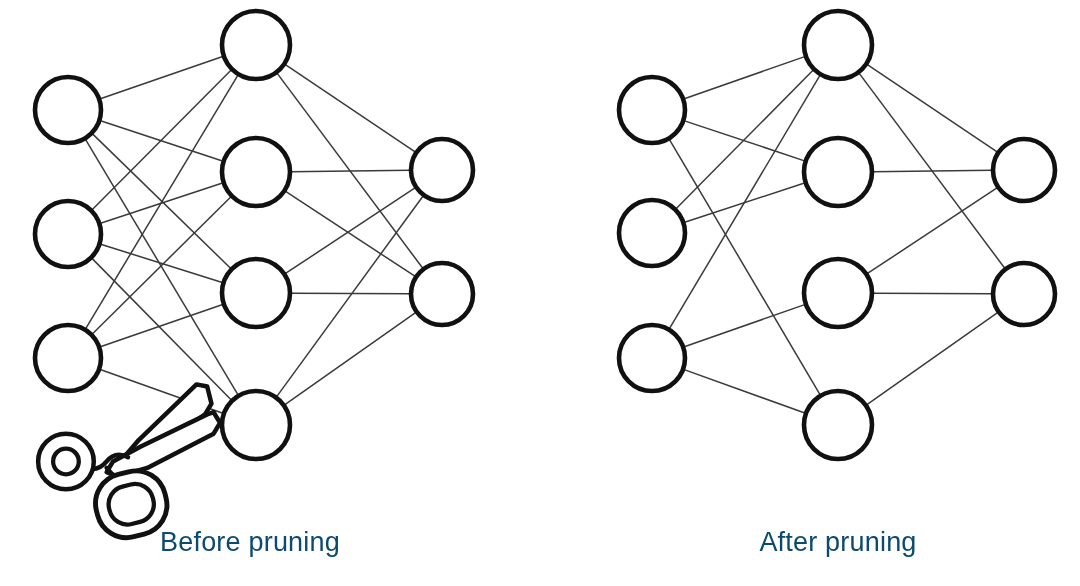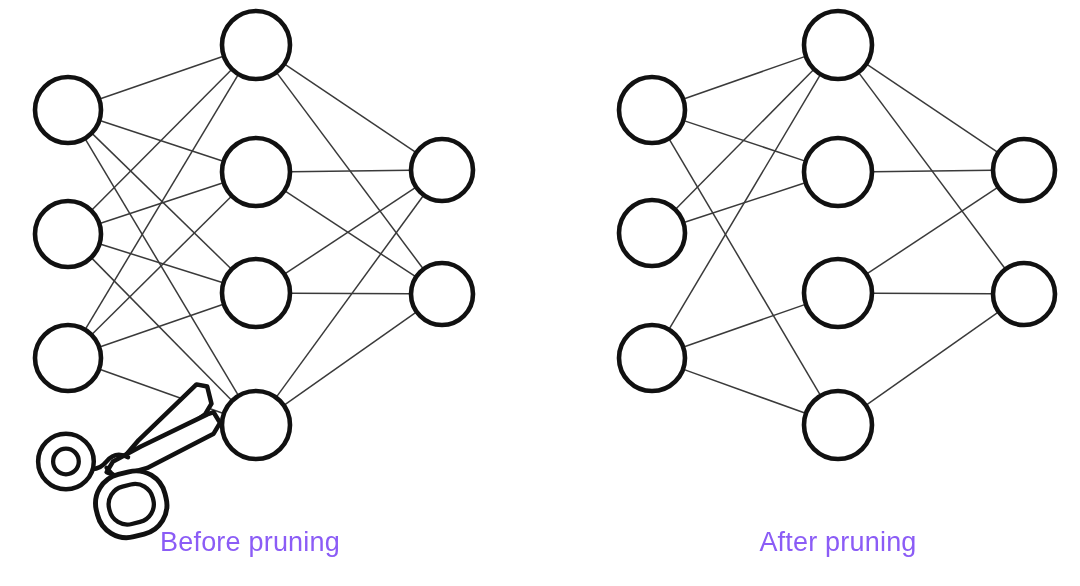--- a/index.html
+++ b/index.html
@@ -27,21 +27,21 @@
     height: 586px;
     display: block;
   }
   .panel-caption {
     position: absolute;
     text-align: center;
     font-family: "Liberation Sans", sans-serif;
     font-size: 27px;
     font-weight: 400;
     letter-spacing: 0.2px;
-    color: #8b5cf6;
+    color: #0c4a6e;
     white-space: nowrap;
   }
   #caption-before {
     left: 0;
     top: 527px;
     width: 500px;
   }
   #caption-after {
     left: 588px;
     top: 527px;

